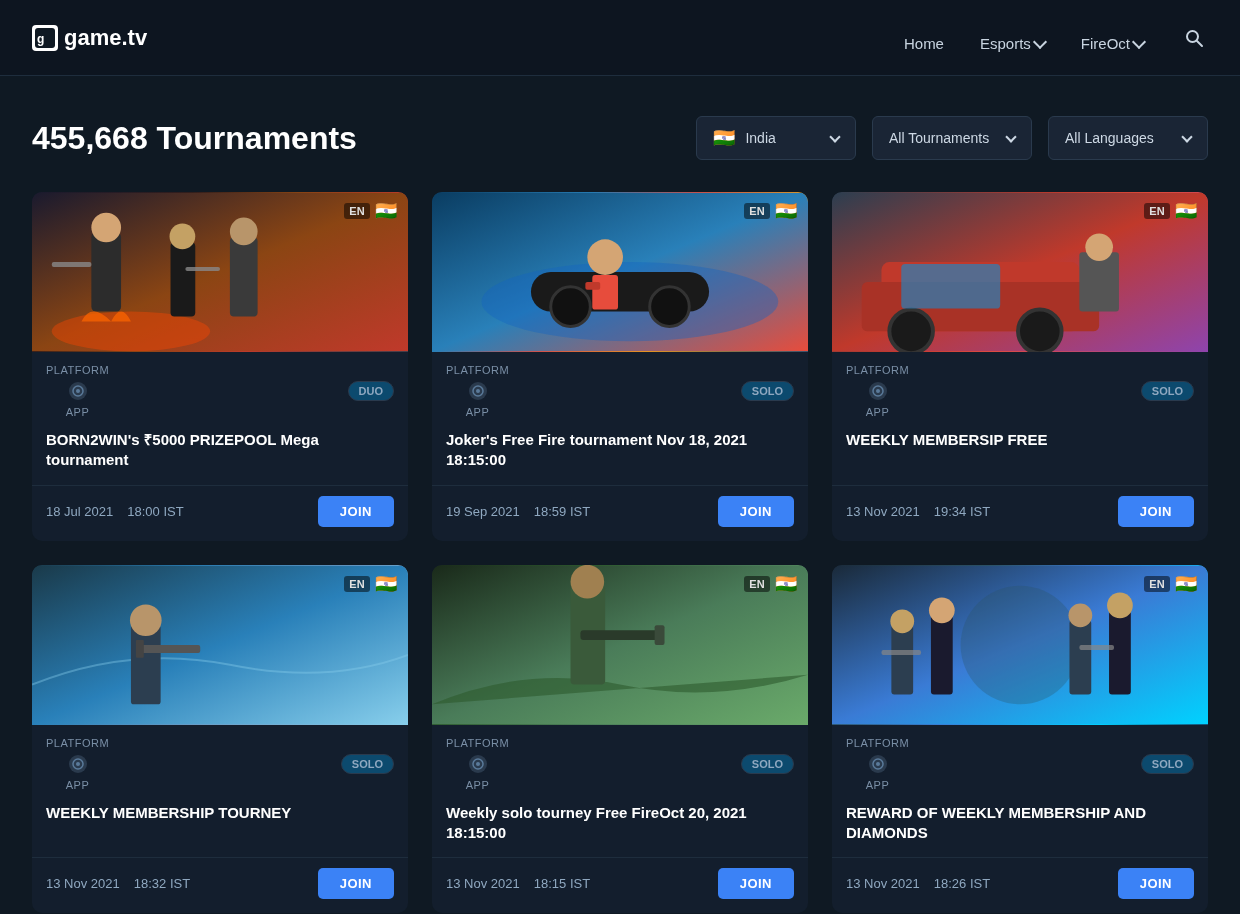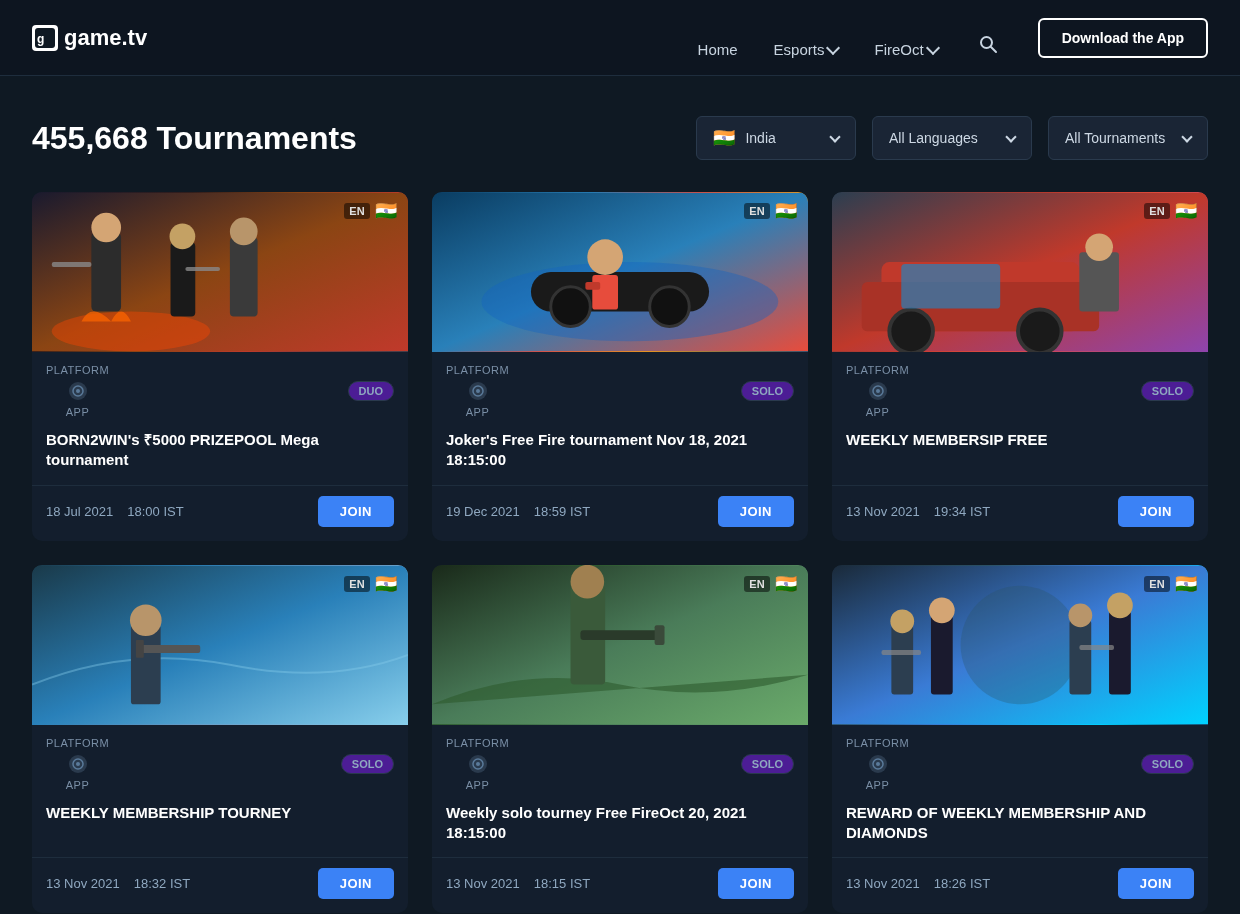--- a/index.html
+++ b/index.html
@@ -231,21 +231,21 @@
       width: 18px;
       height: 18px;
       border-radius: 50%;
       background: #2a3a4d;
       display: flex;
       align-items: center;
       justify-content: center;
       font-size: 10px;
     }
     .mode-badge {
-      background: #4c1d95;
+      background: #0c4a6e;
       border: 1px solid #2a3a4d;
       color: #8fa8c0;
       font-size: 11px;
       font-weight: 600;
       padding: 3px 10px;
       border-radius: 20px;
       text-transform: uppercase;
     }
 
     .card-title {
@@ -309,39 +309,38 @@
     <a class="nav-link">
       <span>FireOct</span>
       <span class="chevron-down"></span>
     </a>
     <button class="search-icon-btn">
       <svg width="20" height="20" viewBox="0 0 20 20" fill="none">
         <circle cx="8.5" cy="8.5" r="5.5" stroke="#c8d4e0" stroke-width="2"></circle>
         <line x1="13" y1="13" x2="18" y2="18" stroke="#c8d4e0" stroke-width="2" stroke-linecap="round"></line>
       </svg>
     </button>
-    <button class="download-btn">Download the App</button>
   </nav>
 </header>
 
 <main>
   <div class="filters-row">
     <h1 class="tournament-count">455,668 Tournaments</h1>
     <div class="filters-group">
       <div class="filter-select">
         <span class="flag">🇮🇳</span>
         <span class="select-text">India</span>
         <span class="filter-chevron"></span>
       </div>
       <div class="filter-select">
+        <span class="select-text">All Tournaments</span>
+        <span class="filter-chevron"></span>
+      </div>
+      <div class="filter-select">
         <span class="select-text">All Languages</span>
-        <span class="filter-chevron"></span>
-      </div>
-      <div class="filter-select">
-        <span class="select-text">All Tournaments</span>
         <span class="filter-chevron"></span>
       </div>
     </div>
   </div>
 
   <div class="cards-grid" id="cards-grid">
 
   <div class="card">
     <div class="card-image-container">
       <div class="game-scene game-bg-1">
@@ -428,21 +427,21 @@
             <circle cx="6" cy="6" r="2" fill="#5a7a9a"></circle>
           </svg>
         </div>
         <span>APP</span>
       </div>
       <span class="mode-badge">SOLO</span>
     </div>
     <div class="card-title">Joker's Free Fire tournament Nov 18, 2021 18:15:00</div>
     <div class="card-footer">
       <div class="date-time">
-        <span>19 Dec 2021</span>
+        <span>19 Sep 2021</span>
         <span>18:59 IST</span>
       </div>
       <button class="join-btn">JOIN</button>
     </div>
   </div>
       <div class="card">
     <div class="card-image-container">
       <div class="game-scene game-bg-3">
         <svg width="100%" height="100%" viewBox="0 0 380 160" xmlns="http://www.w3.org/2000/svg" style="position:absolute;top:0;left:0">
           <defs>

